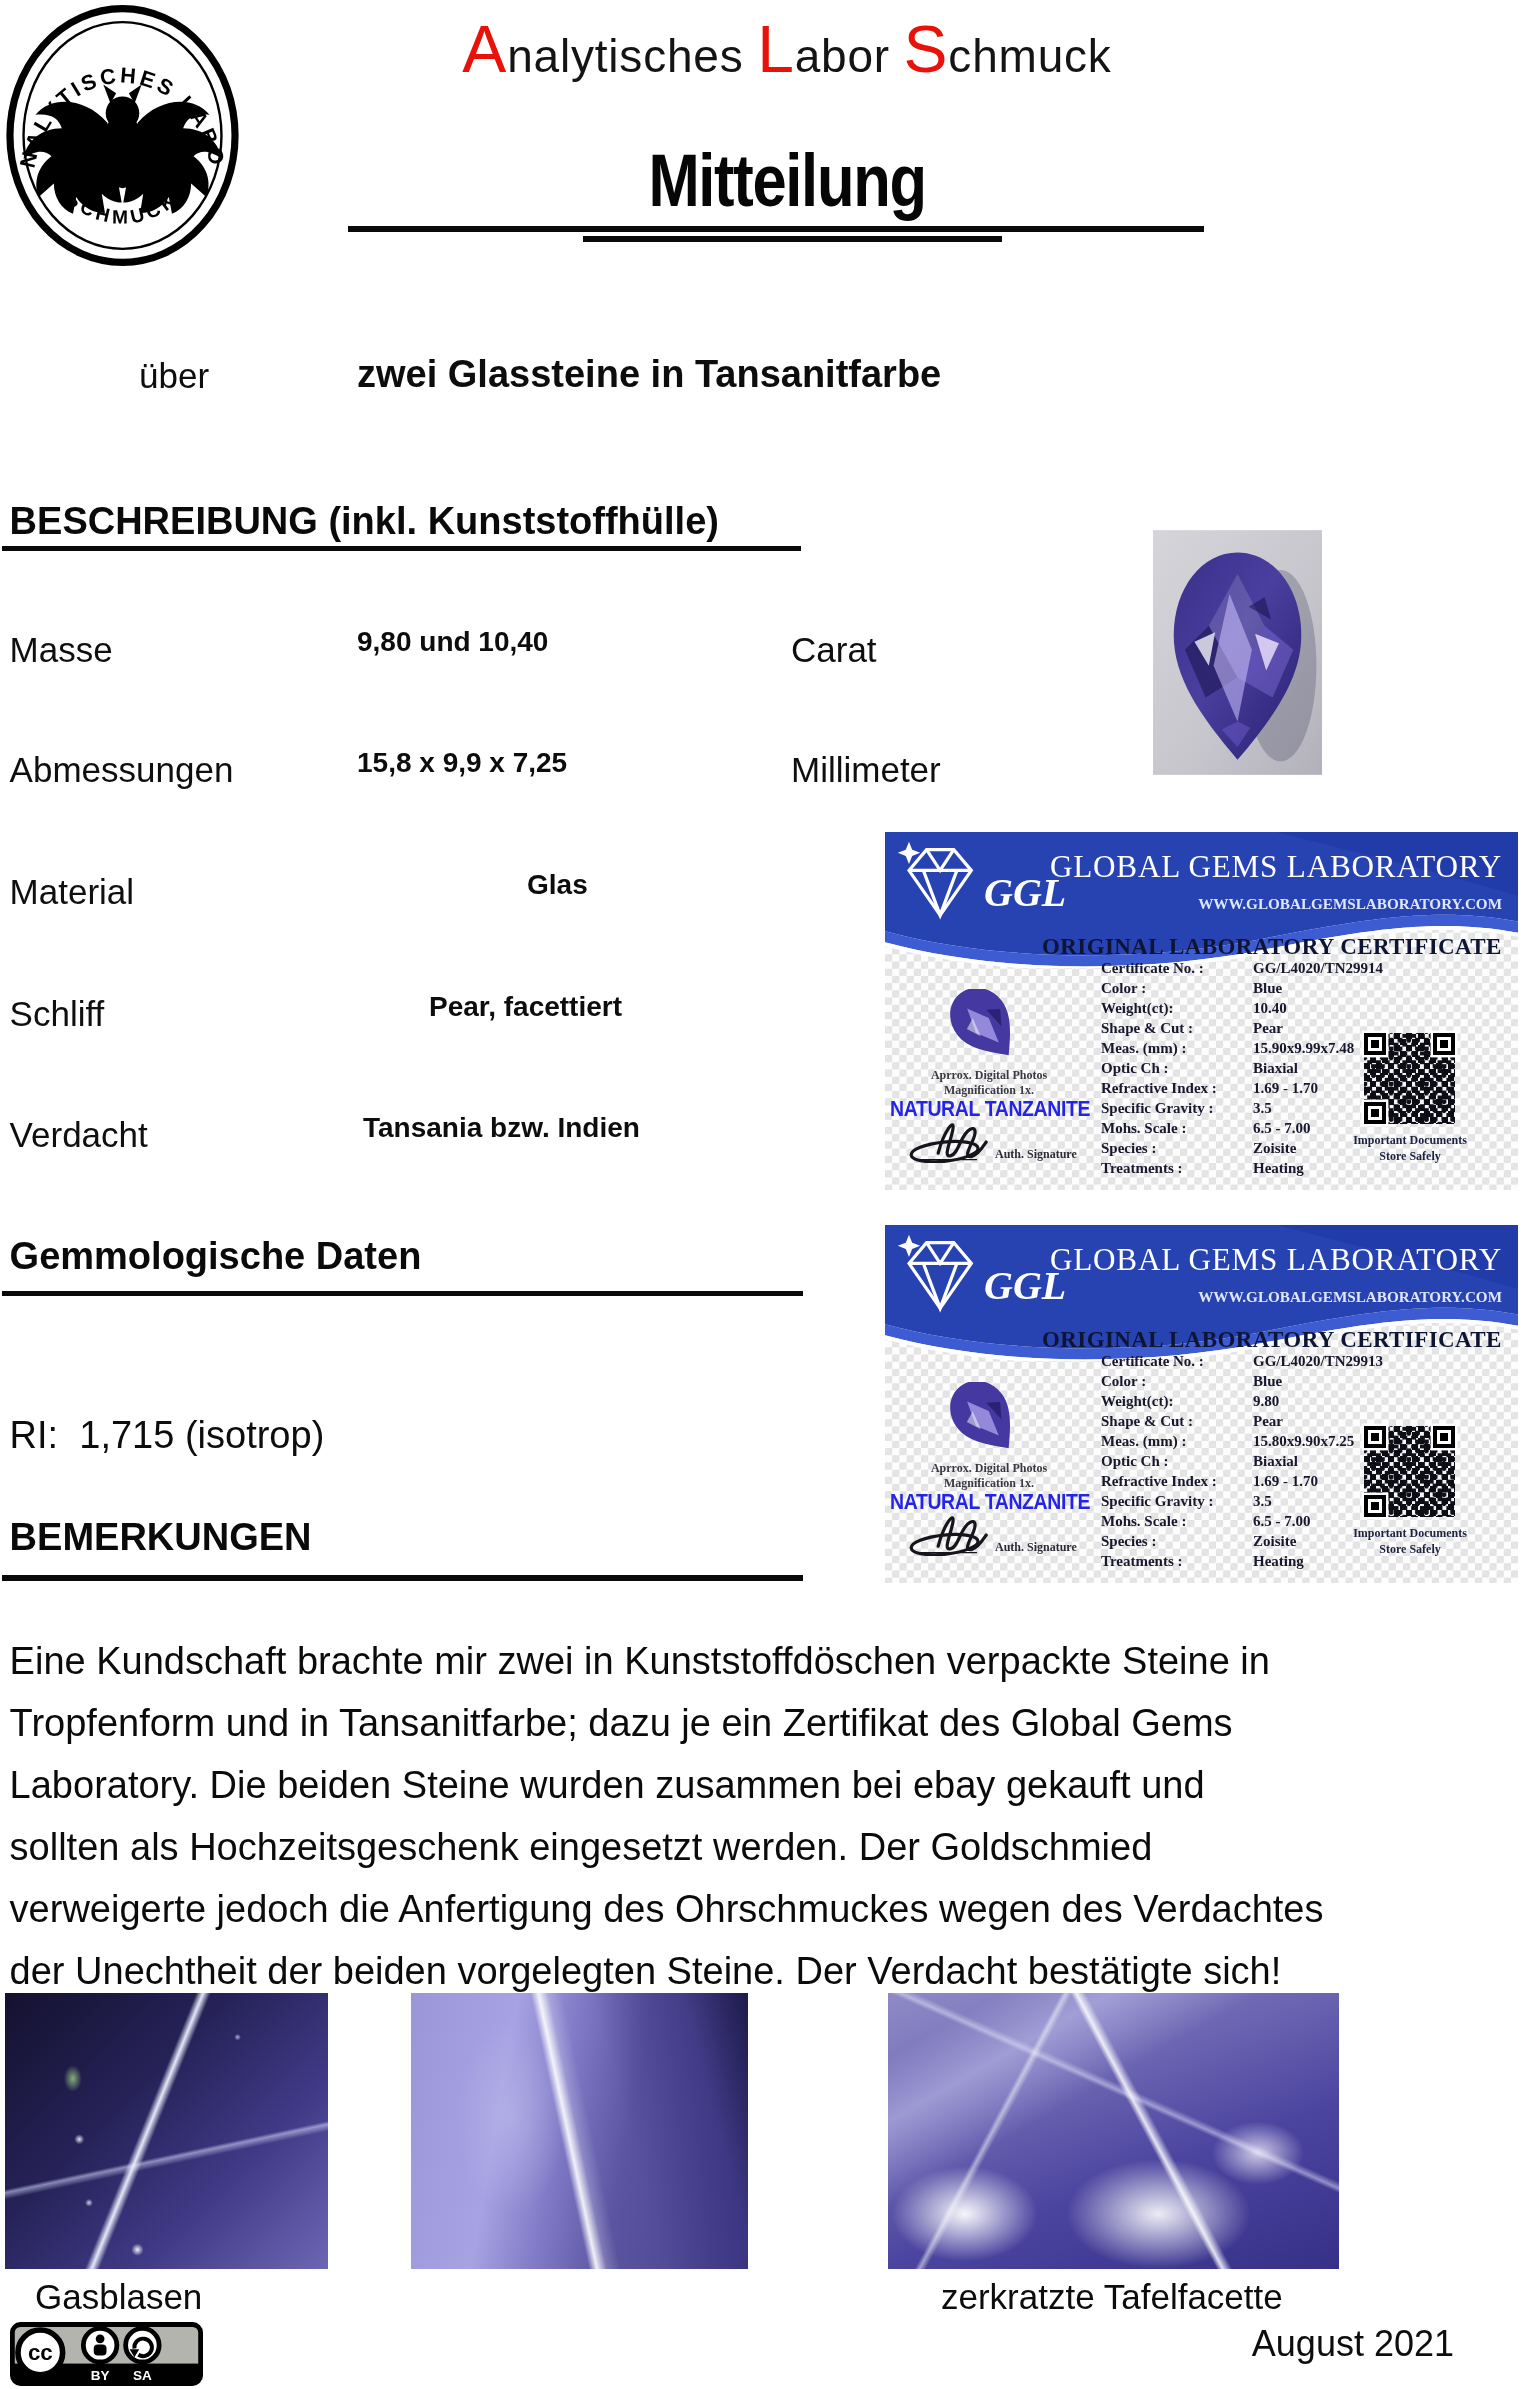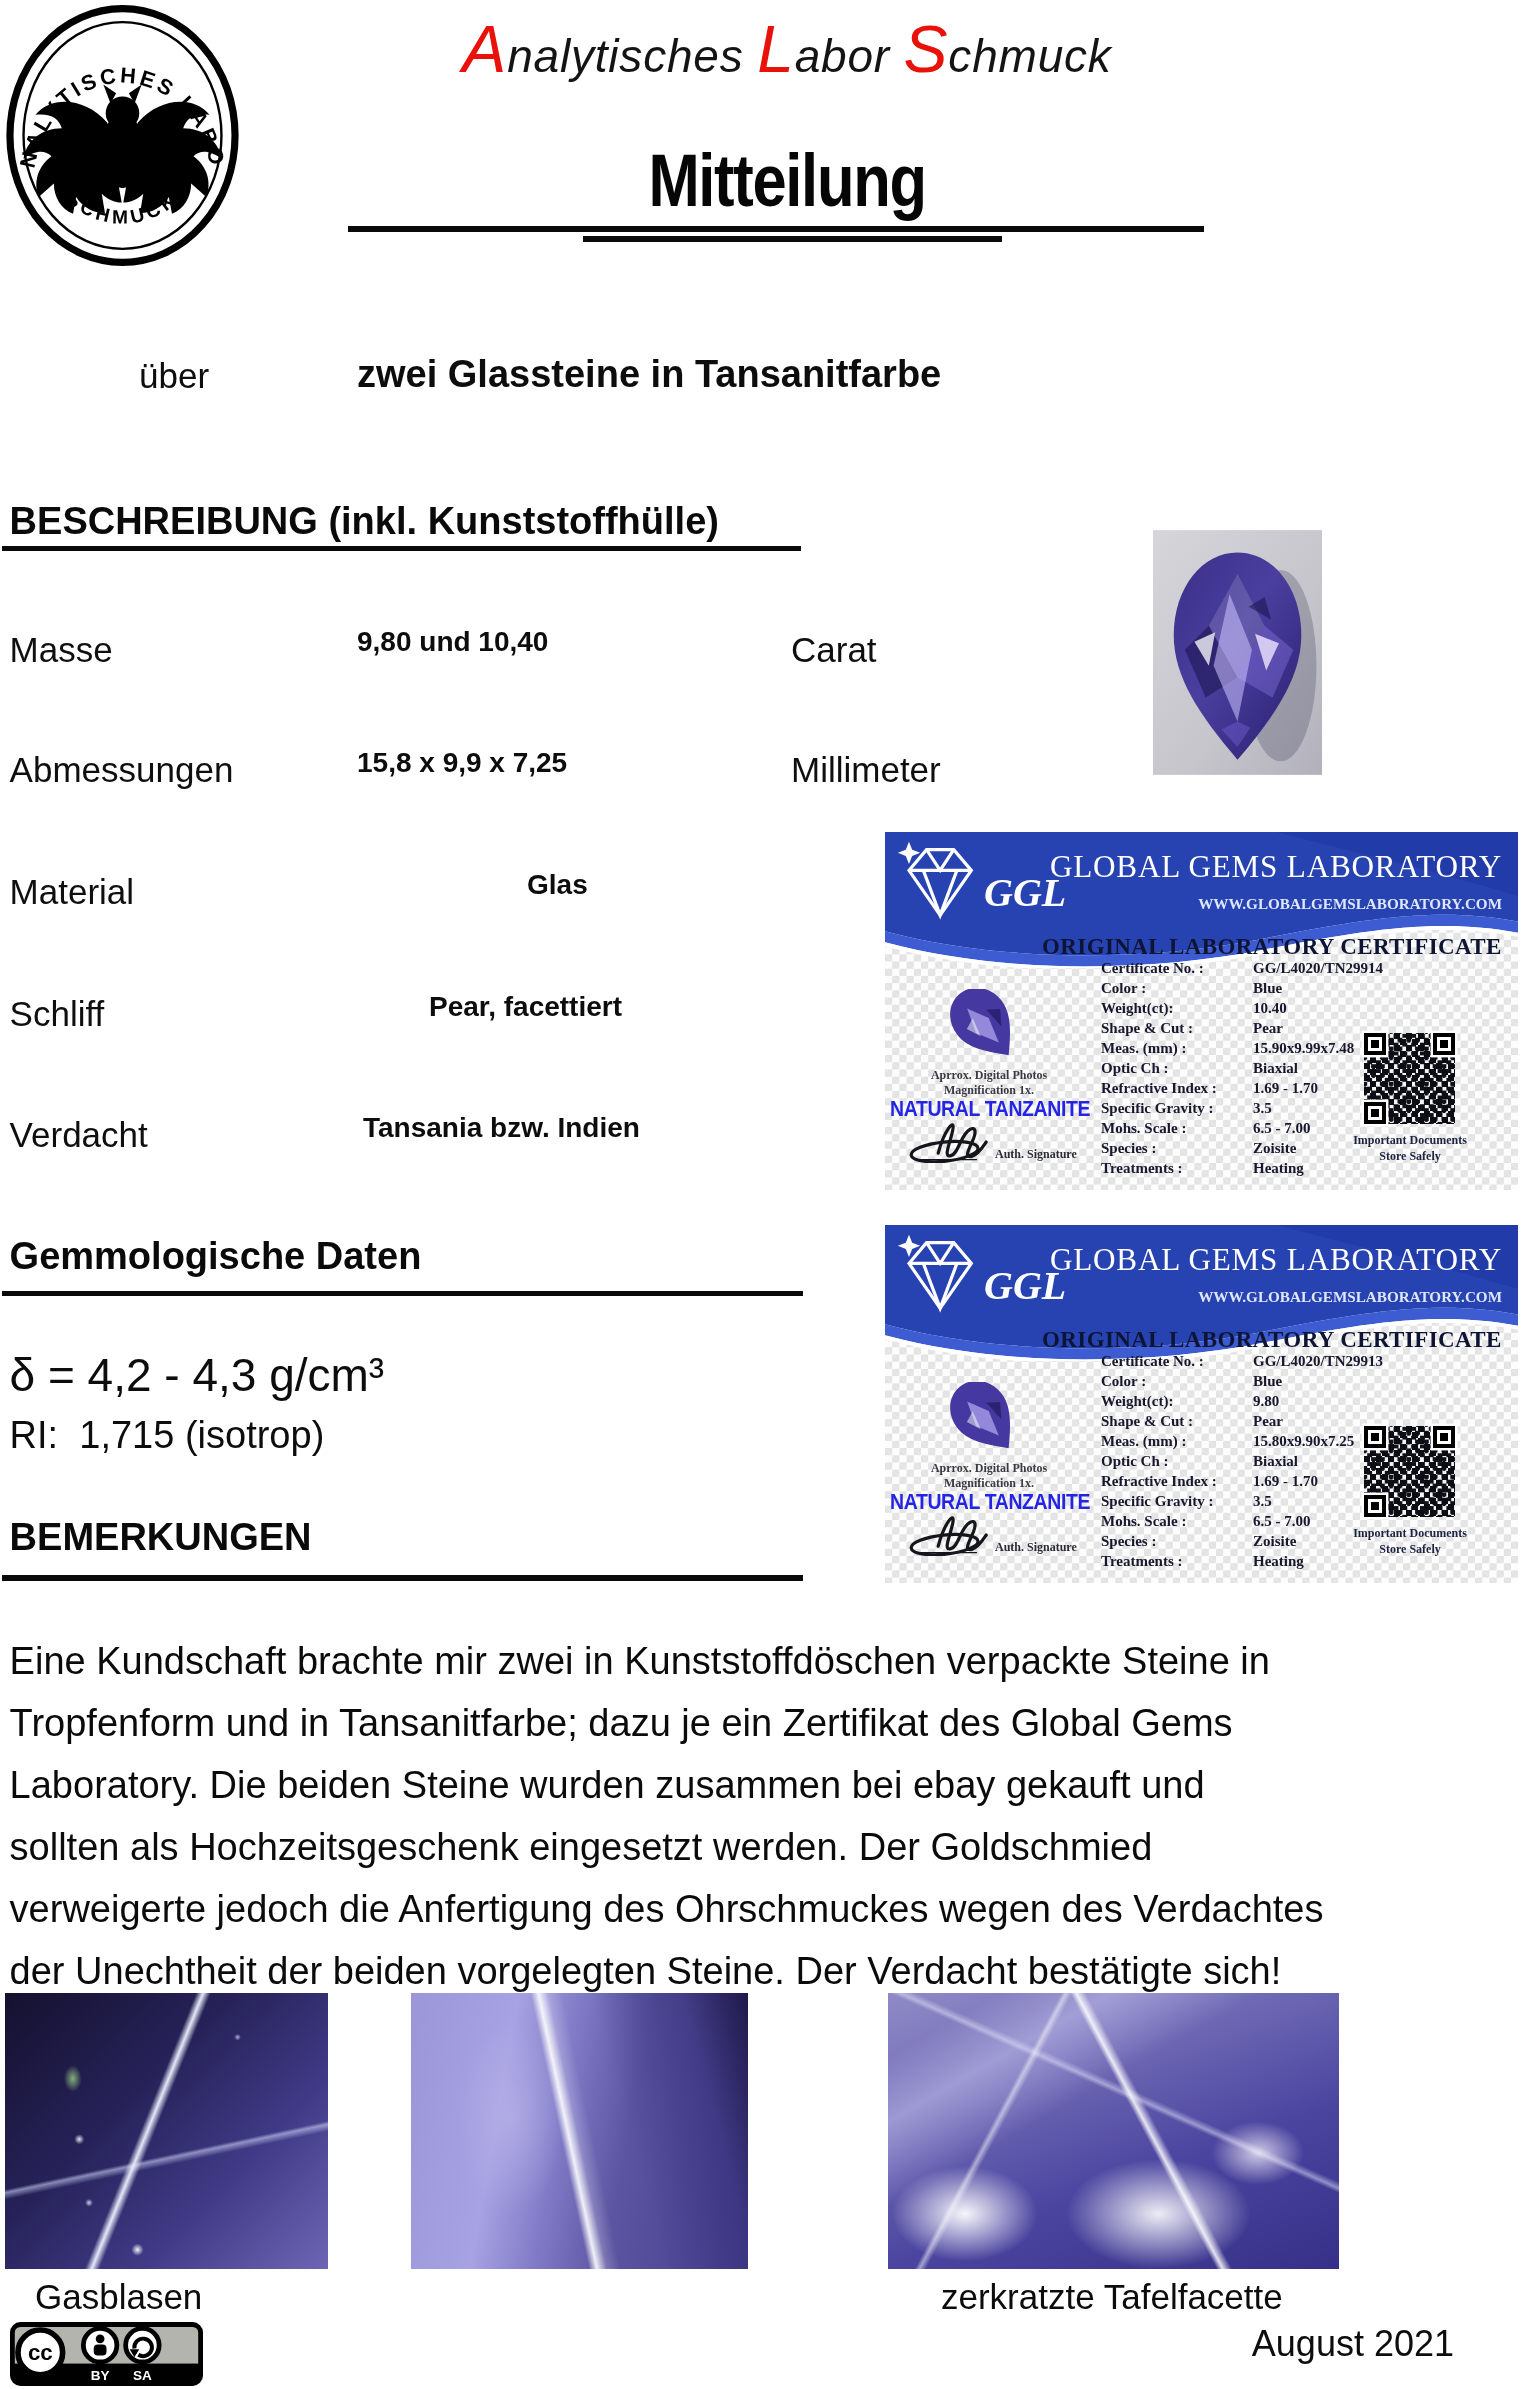--- a/index.html
+++ b/index.html
@@ -1,21 +1,21 @@
 <!DOCTYPE html>
 <html style="font-size:12.8px"><head>
 <meta charset="utf-8">
 <style>
   html,body{margin:0;padding:0;background:#888;}
   #page{position:relative;width:1533px;height:2389px;background:#ffffff;overflow:hidden;
         font-family:"Liberation Sans",sans-serif;color:#0d0d0d;}
   .abs{position:absolute;}
 
   
-  #doc-title{left:248px;top:11.2px;width:1078px;text-align:center;font-size:46px;color:#141414;letter-spacing:0.8px;font-style:italic;}
+  #doc-title{left:248px;top:11.2px;width:1078px;text-align:center;font-size:46px;color:#141414;letter-spacing:0.8px;}
   #doc-title .cap{font-size:66px;color:#e8120a;font-weight:400;}
   #subtitle-wrap{left:248px;top:137px;width:1078px;text-align:center;}
   #subtitle{display:inline-block;font-size:75px;font-weight:700;color:#060606;
             transform:scaleX(.82);transform-origin:center;letter-spacing:-1.6px;}
   .rule{background:#0a0a0a;}
   #rule1{left:348px;top:226px;width:856px;height:6.4px;}
   #rule2{left:583px;top:236px;width:419px;height:5.6px;}
 
   
   #logo{left:4.8px;top:3.2px;width:235px;height:265px;}
@@ -174,21 +174,20 @@
   <div class="abs drow-value" style="left:527px;top:869px;">Glas</div>
 
   <div class="abs drow-label" style="left:9.6px;top:994px;">Schliff</div>
   <div class="abs drow-value" style="left:429px;top:991px;">Pear, facettiert</div>
 
   <div class="abs drow-label" style="left:9.6px;top:1115px;">Verdacht</div>
   <div id="gemmo-heading" class="abs h-section">Gemmologische Daten</div>
 
   <div class="abs drow-value" style="left:363px;top:1112px;">Tansania bzw. Indien</div>
   <div id="rule-gemmo" class="abs rule"></div>
-  <div id="density" class="abs pre">δ = 4,2 - 4,3 g/cm³</div>
   <div id="ri" class="abs pre">RI:  1,715 (isotrop)</div>
 
   <div id="remarks-heading" class="abs h-section">BEMERKUNGEN</div>
   <div id="rule-remarks" class="abs rule"></div>
   <div id="remarks-text" class="abs preline">Eine Kundschaft brachte mir zwei in Kunststoffdöschen verpackte Steine in
 Tropfenform und in Tansanitfarbe; dazu je ein Zertifikat des Global Gems
 Laboratory. Die beiden Steine wurden zusammen bei ebay gekauft und
 sollten als Hochzeitsgeschenk eingesetzt werden. Der Goldschmied
 verweigerte jedoch die Anfertigung des Ohrschmuckes wegen des Verdachtes
 der Unechtheit der beiden vorgelegten Steine. Der Verdacht bestätigte sich!</div>

